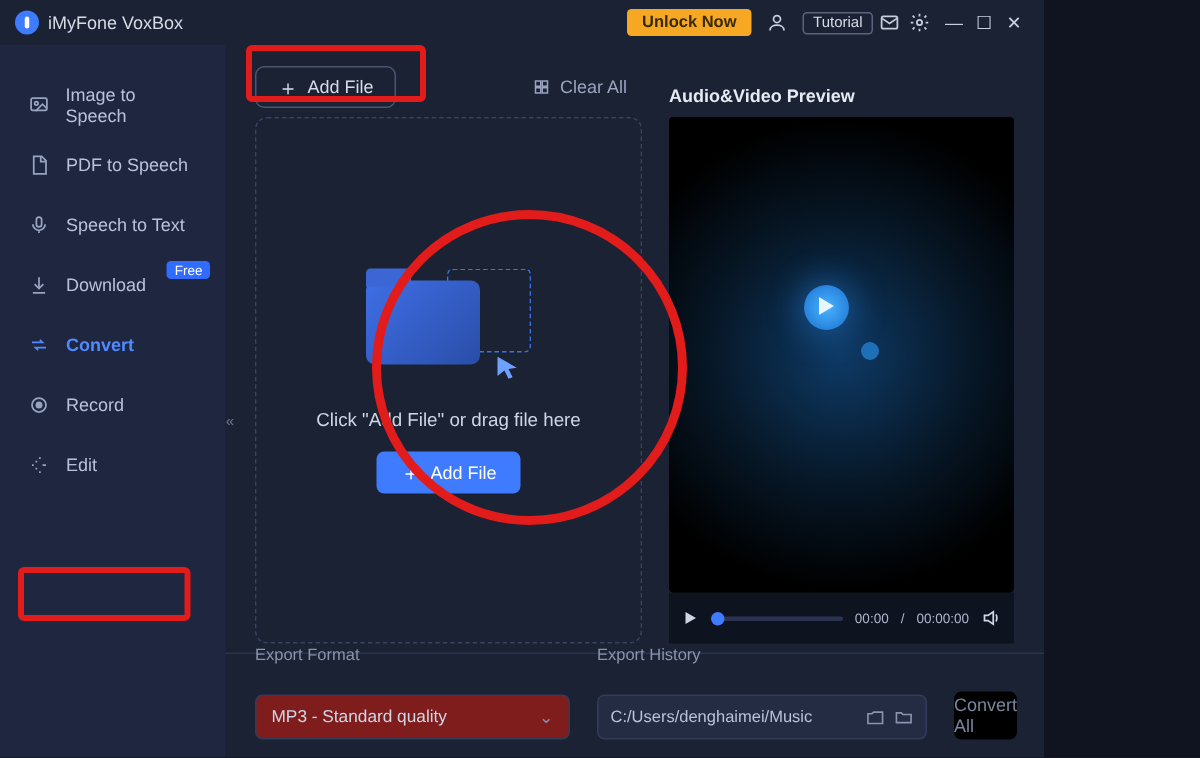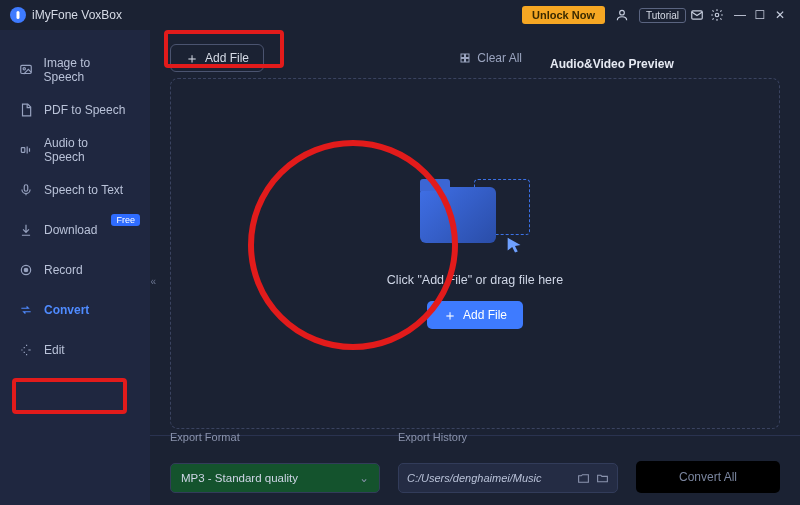--- a/index.html
+++ b/index.html
@@ -1,17 +1,17 @@
 <!DOCTYPE html>
 <html><head>
 <meta charset="utf-8">
 <style>
   * { box-sizing: border-box; margin: 0; padding: 0; font-family: "Segoe UI", Arial, sans-serif; }
   html,body { width:800px; height:505px; background:#0f1420; overflow:hidden; }
-  .app { width:800px; height:505px; background:#1b2233; display:flex; flex-direction:column; position:relative; }
+  .app { width:696px; height:505px; background:#1b2233; display:flex; flex-direction:column; position:relative; }
 
   
   .titlebar { height:30px; background:#1b2233; display:flex; align-items:center; padding:0 10px; color:#d6dbe6; font-size:12px; }
   .titlebar .brand { display:flex; align-items:center; gap:6px; }
   .titlebar .brand-icon { width:16px;height:16px;border-radius:50%;background:#3e7bff;display:flex;align-items:center;justify-content:center; }
   .titlebar .spacer { flex:1; }
   .titlebar .unlock { background:#f6a723; color:#3a2a00; font-weight:600; font-size:11px; padding:3px 10px; border-radius:3px; margin-right:10px; }
   .titlebar .tb-btn { width:20px; text-align:center; color:#c7cede; font-size:12px; cursor:pointer; }
   .titlebar .tutorial { border:1px solid #5a6480; border-radius:3px; font-size:10px; padding:1px 6px; color:#d6dbe6; margin:0 4px; }
 
@@ -54,22 +54,22 @@
   .player-bar { height:34px; background:#0e1320; display:flex; align-items:center; padding:0 8px; gap:8px; color:#aeb6cc; font-size:9px; }
   .pb-play { color:#cfd6e6; cursor:pointer; }
   .pb-track { flex:1; height:3px; background:#2a3350; border-radius:2px; position:relative; }
   .pb-thumb { position:absolute; left:0; top:-3px; width:9px; height:9px; border-radius:50%; background:#3e7bff; }
   .pb-vol { color:#cfd6e6; cursor:pointer; }
 
   
   .exportbar { height:70px; border-top:1px solid #2a3350; padding:10px 20px 12px 20px; display:flex; align-items:flex-end; gap:18px; }
   .ex-col { display:flex; flex-direction:column; gap:20px; }
   .ex-label { color:#8b94ae; font-size:11px; }
-  .ex-select { width:210px; height:30px; background:#14532d; border:1px solid #323c5a; border-radius:5px; color:#cfd6e6; font-size:11.5px; padding:0 10px; display:flex; align-items:center; justify-content:space-between; cursor:pointer; }
-  .ex-path { width:220px; height:30px; background:#242c44; border:1px solid #323c5a; border-radius:5px; color:#b9c2d8; font-size:11px; padding:0 8px; display:flex; align-items:center; gap:6px;font-style:italic; }
+  .ex-select { width:210px; height:30px; background:#7f1d1d; border:1px solid #323c5a; border-radius:5px; color:#cfd6e6; font-size:11.5px; padding:0 10px; display:flex; align-items:center; justify-content:space-between; cursor:pointer; }
+  .ex-path { width:220px; height:30px; background:#242c44; border:1px solid #323c5a; border-radius:5px; color:#b9c2d8; font-size:11px; padding:0 8px; display:flex; align-items:center; gap:6px; }
   .ex-path span.path { flex:1; white-space:nowrap; overflow:hidden; text-overflow:ellipsis; }
   .convert-all { margin-left:auto; width:150px; height:32px; background:#000000; color:#7a859e; font-size:12px; border-radius:5px; display:flex; align-items:center; justify-content:center; cursor:not-allowed; }
 
   
   .annot { position:absolute; border:4px solid #e21b1b; pointer-events:none; z-index:50; }
   .annot.rect { border-radius:4px; }
   .annot.circle { border-radius:50%; }
 
   svg { display:block; }
 </style>
@@ -135,61 +135,52 @@
             <svg width="14" height="14" viewBox="0 0 24 24" fill="none" stroke="currentColor" stroke-width="2">
               <path d="M6 2h9l5 5v15H6z"></path>
               <path d="M14 2v6h6"></path>
             </svg>
           </span>
         <span>PDF to Speech</span>
       </div>
       <div class="side-item">
         <span class="sicon">
             <svg width="14" height="14" viewBox="0 0 24 24" fill="none" stroke="currentColor" stroke-width="2">
-              <rect x="4" y="8" width="6" height="8" rx="1"></rect>
-              <path d="M14 6v12M18 9v6"></path>
-            </svg>
-          </span>
-        <span>Audio to Speech</span>
-      </div>
-      <div class="side-item">
-        <span class="sicon">
-            <svg width="14" height="14" viewBox="0 0 24 24" fill="none" stroke="currentColor" stroke-width="2">
               <rect x="9" y="3" width="6" height="11" rx="3"></rect>
               <path d="M5 11a7 7 0 0 0 14 0M12 18v3"></path>
             </svg>
           </span>
         <span>Speech to Text</span>
       </div>
       <div class="side-collapse">«</div>
       <div class="side-item">
         <span class="sicon">
             <svg width="14" height="14" viewBox="0 0 24 24" fill="none" stroke="currentColor" stroke-width="2">
               <path d="M12 3v12M7 11l5 5 5-5M5 21h14"></path>
             </svg>
           </span>
         <span>Download</span>
         <span class="side-badge">Free</span>
       </div>
+      <div class="side-item active">
+        <span class="sicon">
+            <svg width="14" height="14" viewBox="0 0 24 24" fill="none" stroke="currentColor" stroke-width="2">
+              <path d="M4 9h12l-3-3M20 15H8l3 3"></path>
+            </svg>
+          </span>
+        <span>Convert</span>
+      </div>
       <div class="side-item">
         <span class="sicon">
             <svg width="14" height="14" viewBox="0 0 24 24" fill="none" stroke="currentColor" stroke-width="2">
               <circle cx="12" cy="12" r="8"></circle>
               <circle cx="12" cy="12" r="3" fill="currentColor"></circle>
             </svg>
           </span>
         <span>Record</span>
-      </div>
-      <div class="side-item active">
-        <span class="sicon">
-            <svg width="14" height="14" viewBox="0 0 24 24" fill="none" stroke="currentColor" stroke-width="2">
-              <path d="M4 9h12l-3-3M20 15H8l3 3"></path>
-            </svg>
-          </span>
-        <span>Convert</span>
       </div>
       <div class="side-item">
         <span class="sicon">
             <svg width="14" height="14" viewBox="0 0 24 24" fill="none" stroke="currentColor" stroke-width="2">
               <path d="M4 12h2M8 8h2M12 4h2M8 16h2M12 20h2M16 12h4"></path>
             </svg>
           </span>
         <span>Edit</span>
       </div>
     </div>
@@ -226,20 +217,46 @@
                 </svg>
             </span>
           </div>
           <div class="dz-text">Click "Add File" or drag file here</div>
           <button class="dz-add">
             <span style="font-size:14px;line-height:1;">＋</span>
             <span>Add File</span>
           </button>
         </div>
 
+        <div class="preview-col">
+          <div class="video-box">
+            <div class="vb-bg"></div>
+            <div class="vb-bigdot"></div>
+            <div class="vb-small"></div>
+          </div>
+          <div class="player-bar">
+            <span class="pb-play">
+              <svg width="12" height="12" viewBox="0 0 24 24" fill="#cfd6e6">
+                  <path d="M6 4l14 8-14 8z"></path>
+                </svg>
+            </span>
+            <div class="pb-track">
+              <div class="pb-thumb"></div>
+            </div>
+            <span>00:00</span>
+            <span>/</span>
+            <span>00:00:00</span>
+            <span class="pb-vol">
+              <svg width="14" height="14" viewBox="0 0 24 24" fill="none" stroke="#cfd6e6" stroke-width="2">
+                  <path d="M4 9v6h4l6 4V5l-6 4H4z"></path>
+                  <path d="M17 8c1.5 1.5 1.5 6.5 0 8"></path>
+                </svg>
+            </span>
+          </div>
+        </div>
       </div>
 
       <div class="exportbar">
         <div class="ex-col">
           <div class="ex-label">Export Format</div>
           <div class="ex-select">
             <span>MP3 - Standard quality</span>
             <span style="color:#8b94ae;">⌄</span>
           </div>
         </div>

